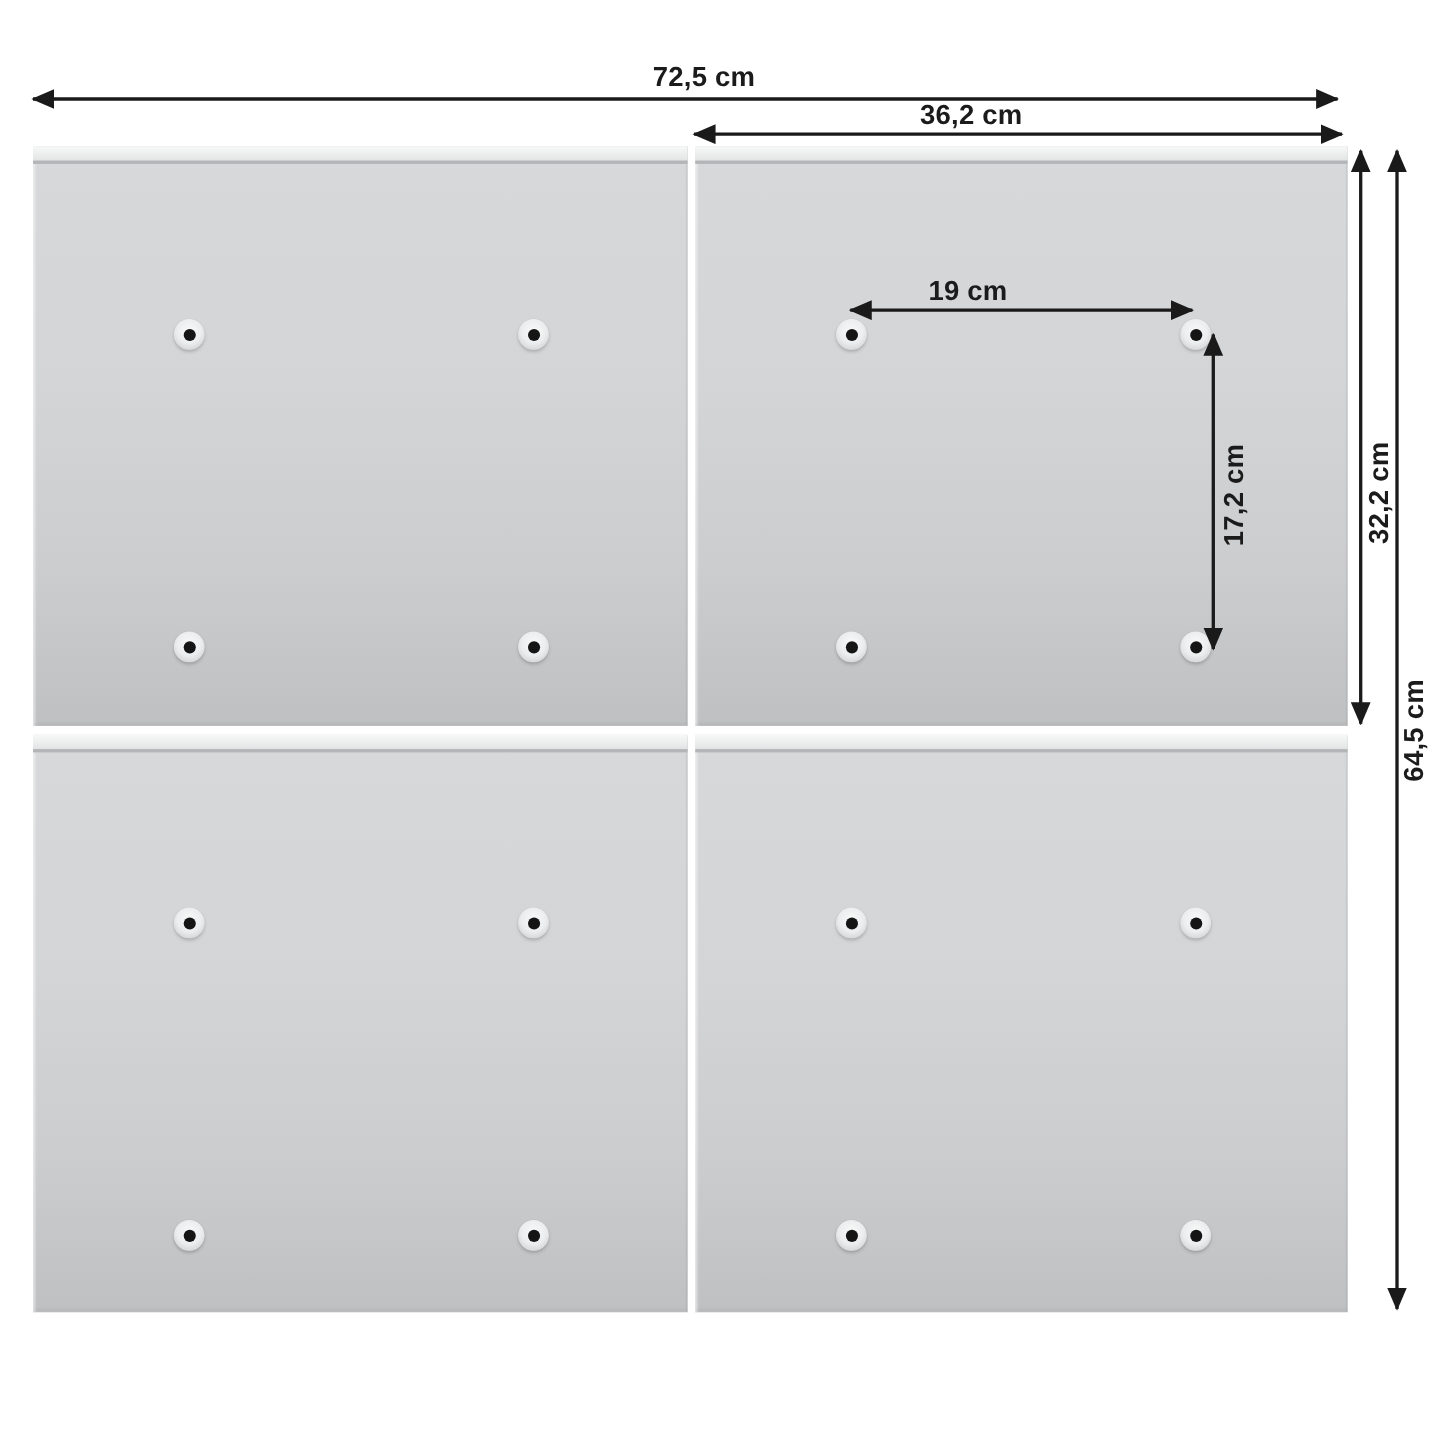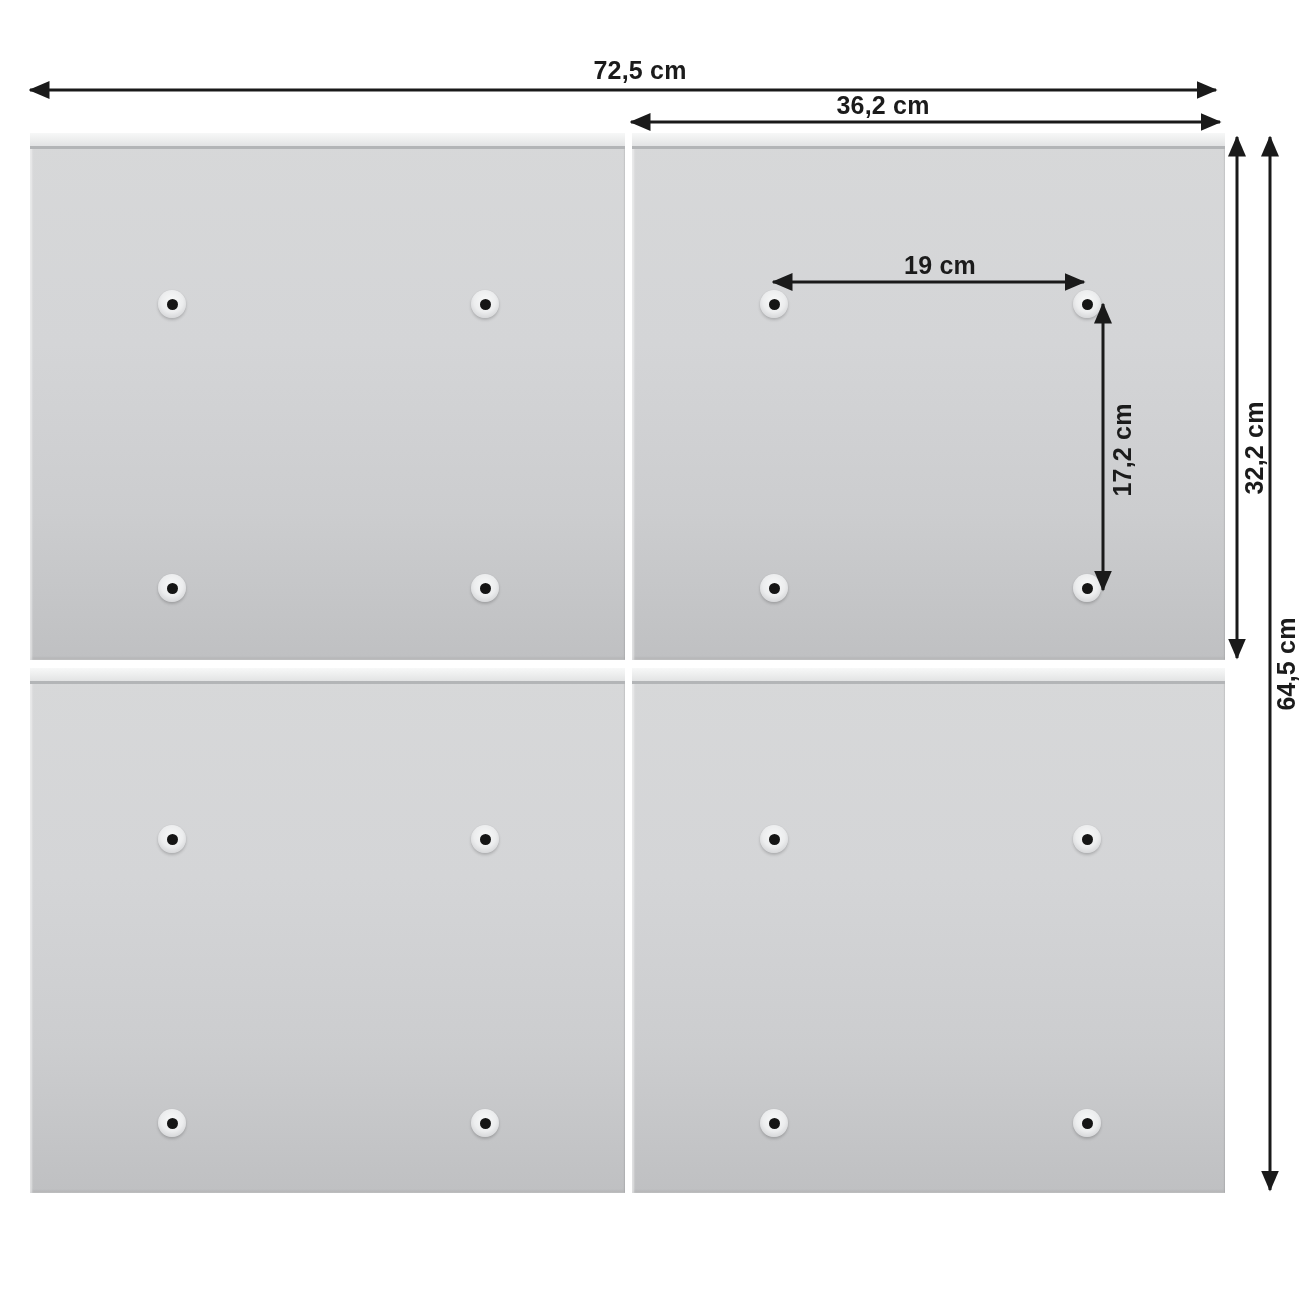--- a/index.html
+++ b/index.html
@@ -152,21 +152,21 @@
     <line x1="773" y1="282" x2="1084" y2="282" stroke="#1a1a1a" stroke-width="3" marker-start="url(#ah)" marker-end="url(#ah)"></line>
     <line x1="1103" y1="304" x2="1103" y2="590" stroke="#1a1a1a" stroke-width="3" marker-start="url(#ah)" marker-end="url(#ah)"></line>
     <line x1="1237" y1="137" x2="1237" y2="658" stroke="#1a1a1a" stroke-width="3" marker-start="url(#ah)" marker-end="url(#ah)"></line>
     <line x1="1270" y1="137" x2="1270" y2="1190" stroke="#1a1a1a" stroke-width="3" marker-start="url(#ah)" marker-end="url(#ah)"></line>
   </svg>
 
   <div class="dim-label" style="left:540px; top:56px; width:200px">72,5 cm</div>
 
   <div class="dim-label" style="left:783px; top:91px; width:200px">36,2 cm</div>
 
-  <div class="dim-label" style="left:840px; top:251px; width:200px">19 cm</div>
+  <div class="dim-label" style="left:780px; top:251px; width:200px">19 cm</div>
 
   <div class="dim-label rot" style="left:1052px; top:436px">17,2 cm</div>
 
   <div class="dim-label rot" style="left:1184px; top:434px">32,2 cm</div>
 
   <div class="dim-label rot" style="left:1216px; top:650px">64,5 cm</div>
 
 </div>
 
 </body></html>

